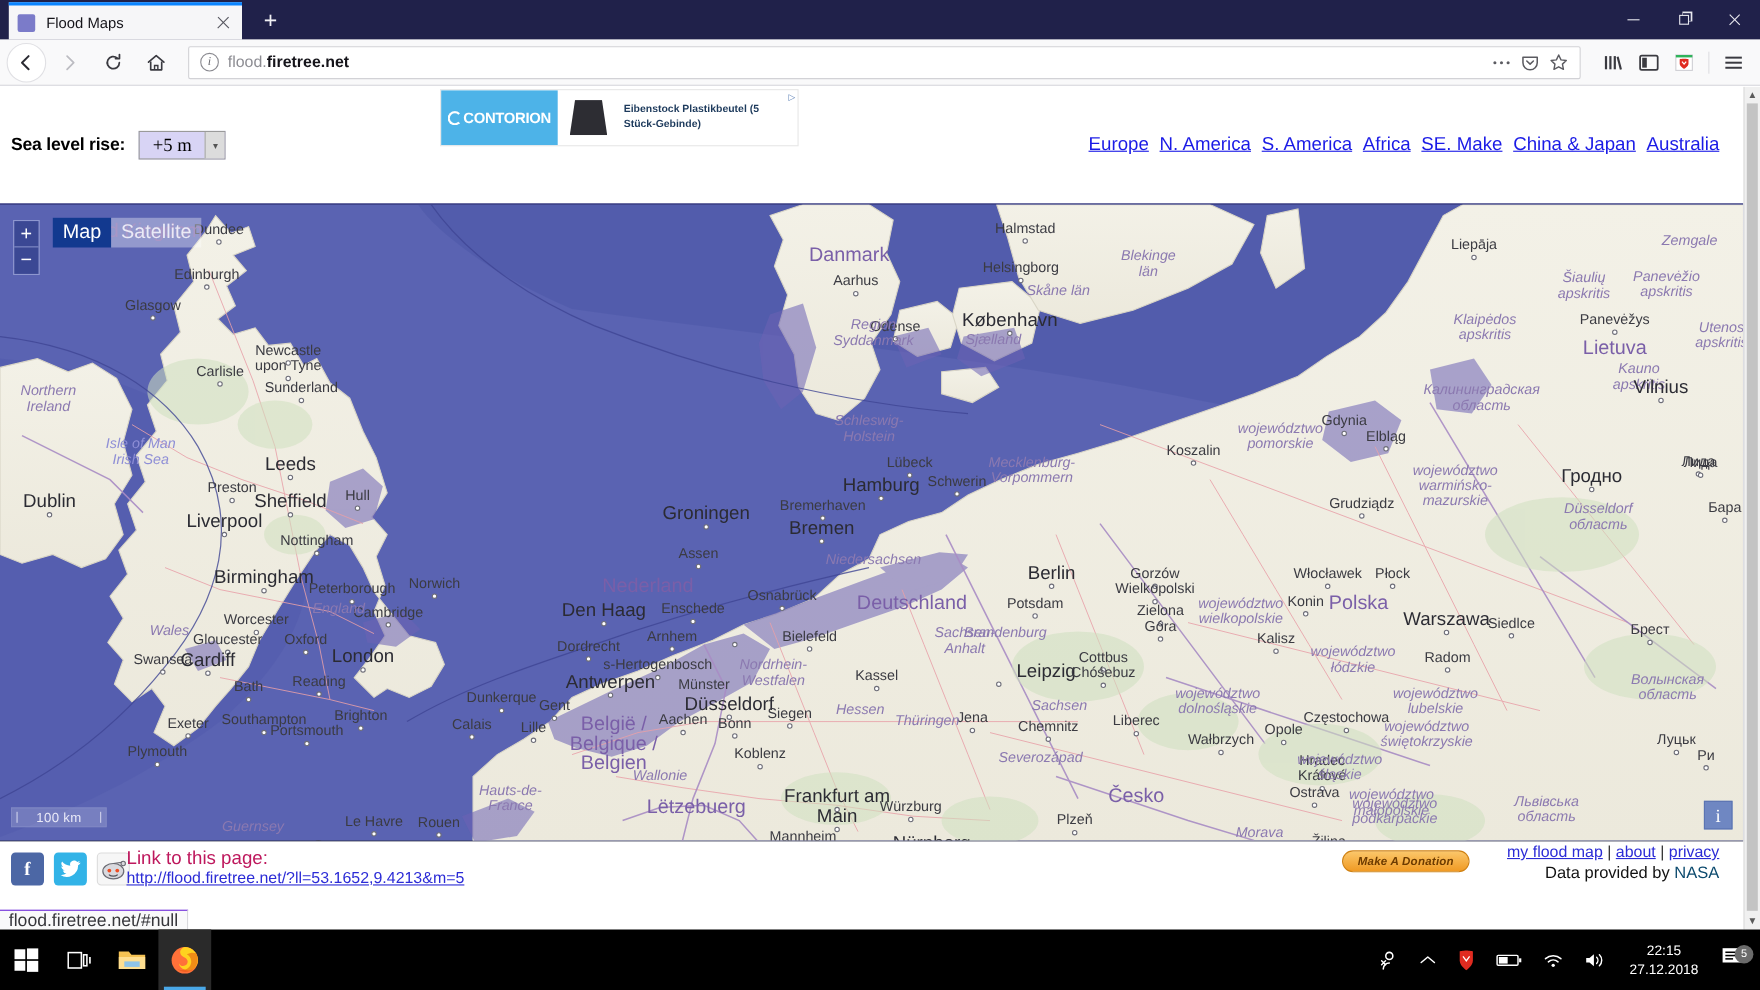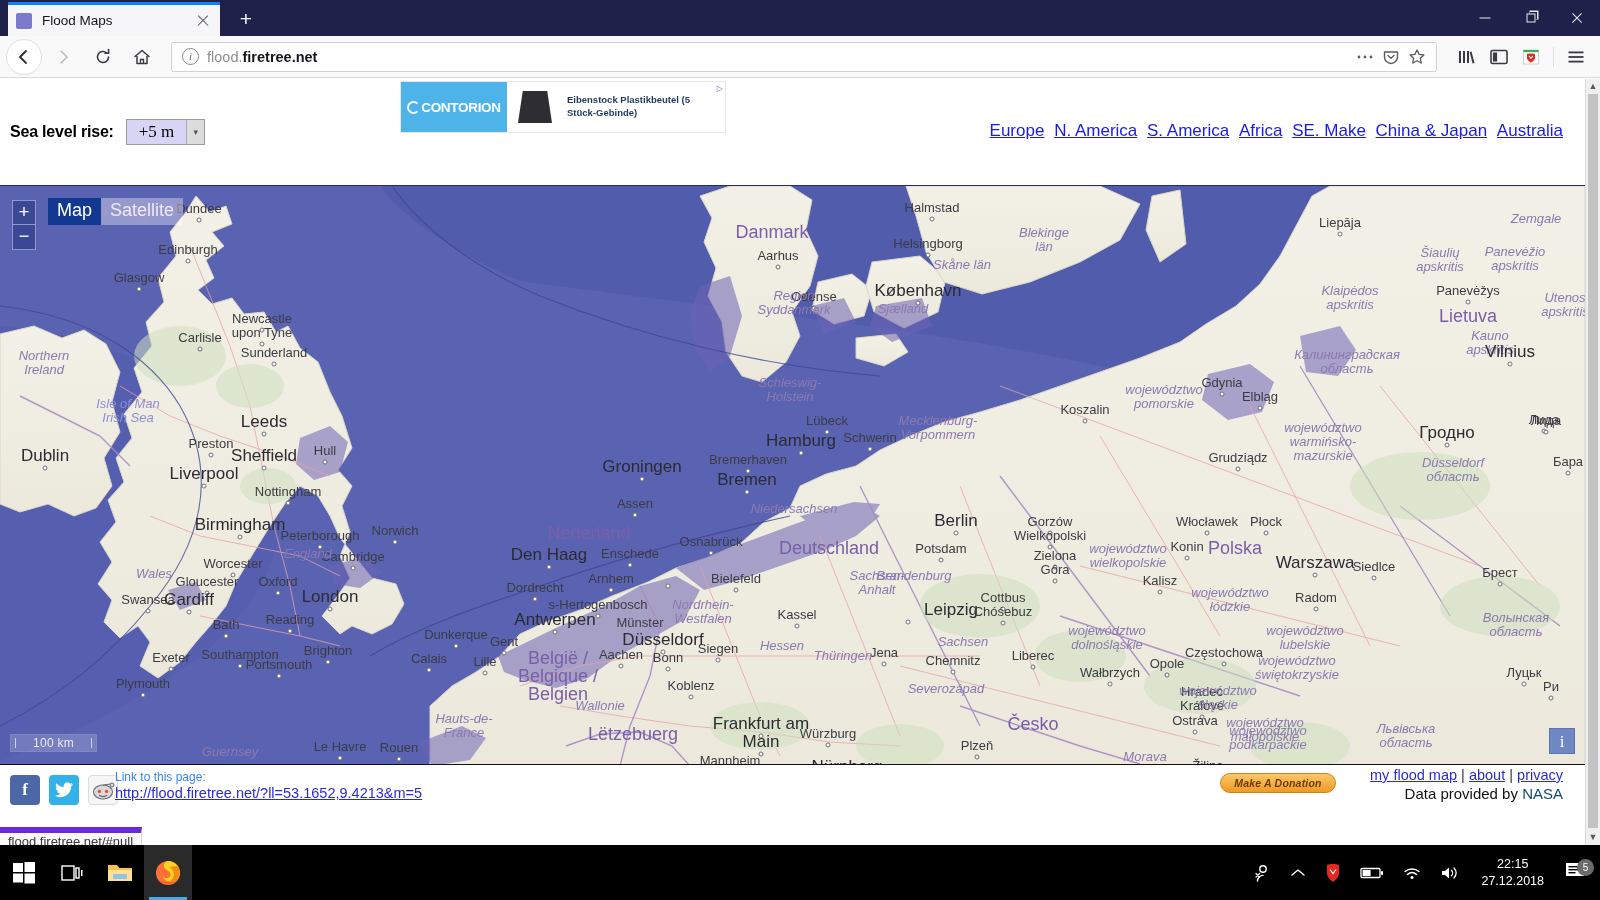--- a/index.html
+++ b/index.html
@@ -166,21 +166,21 @@
 
   
   .footer { position: relative; height: 80px; background: #fff; }
   .social { position: absolute; left: 10px; top: 10px; display: flex; gap: 9px; }
   .sbtn { width: 30px; height: 30px; border-radius: 4px; display: flex; align-items: center;
           justify-content: center; color: #fff; font-weight: bold; font-size: 17px; }
   .s-fb { background: #4c67a5; font-family: "Liberation Serif", serif; }
   .s-tw { background: #32b3e7; }
   .s-rd { background: #f6f6f6; border: 1px solid #dcdcdc; }
   .linkblock { position: absolute; left: 115px; top: 5px; }
-  .linkblock .lab { font-size: 12px; color: #3b82f6; }
+  .linkblock .lab { font-size: 17px; color: #be185d; }
   .linkblock a { font-size: 14.5px; color: #2b2bd6; text-decoration: underline; }
   .donate {
     position: absolute; left: 1220px; top: 8px; width: 116px; height: 20px;
     background: linear-gradient(#fbc76a, #f09a24); border: 1px solid #d08214; border-radius: 10px;
     color: #6d3b00; font-size: 10.5px; font-weight: bold; font-style: italic;
     display: flex; align-items: center; justify-content: center; letter-spacing: .2px;
   }
   .footlinks { position: absolute; right: 22px; top: 2px; text-align: right; font-size: 14.5px; }
   .footlinks a { color: #2b2bd6; text-decoration: underline; }
   .footlinks .sep { color: #333; }
@@ -189,22 +189,22 @@
   
   .vscroll { position: absolute; right: 0; top: 79px; width: 15px; height: 766px; background: #f0f0f0;
              border-left: 1px solid #dcdcdc; }
   .vscroll .arr { height: 15px; color: #5a5a5a; font-size: 9px; text-align: center; line-height: 15px; }
   .vscroll .arr.bottom { position: absolute; bottom: 0; left: 0; right: 0; }
   .vscroll .thumb { position: absolute; top: 15px; left: 2px; right: 2px; height: 734px; background: #c3c3c3; }
 
   
   .statusbar {
     position: absolute; left: 0; bottom: 0; height: 18px; max-width: 260px;
-    background: #f9f9fa; border-top: 6px solid #6d28d9; border-right: 1px solid #d8d8dc;
-    font-size: 13px; color: #36363b; padding: 1px 8px; white-space: nowrap;
+    background: #f9f9fa; border-top: 1px solid #6d28d9; border-right: 1px solid #d8d8dc;
+    font-size: 16px; color: #36363b; padding: 1px 8px; white-space: nowrap;
   }
 
   
   #taskbar { position: absolute; left: 0; top: 845px; width: 1600px; height: 55px; background: #000; }
   .tb-left { position: absolute; left: 0; top: 0; height: 55px; display: flex; }
   .tb-item { width: 48px; height: 55px; position: relative; display: flex; align-items: center;
              justify-content: center; }
   .tb-item.active { background: #2a2a2a; }
   .tb-item.active:after { content: ""; position: absolute; left: 5px; right: 5px; bottom: 0;
                           height: 3px; background: #4aa8e8; }

